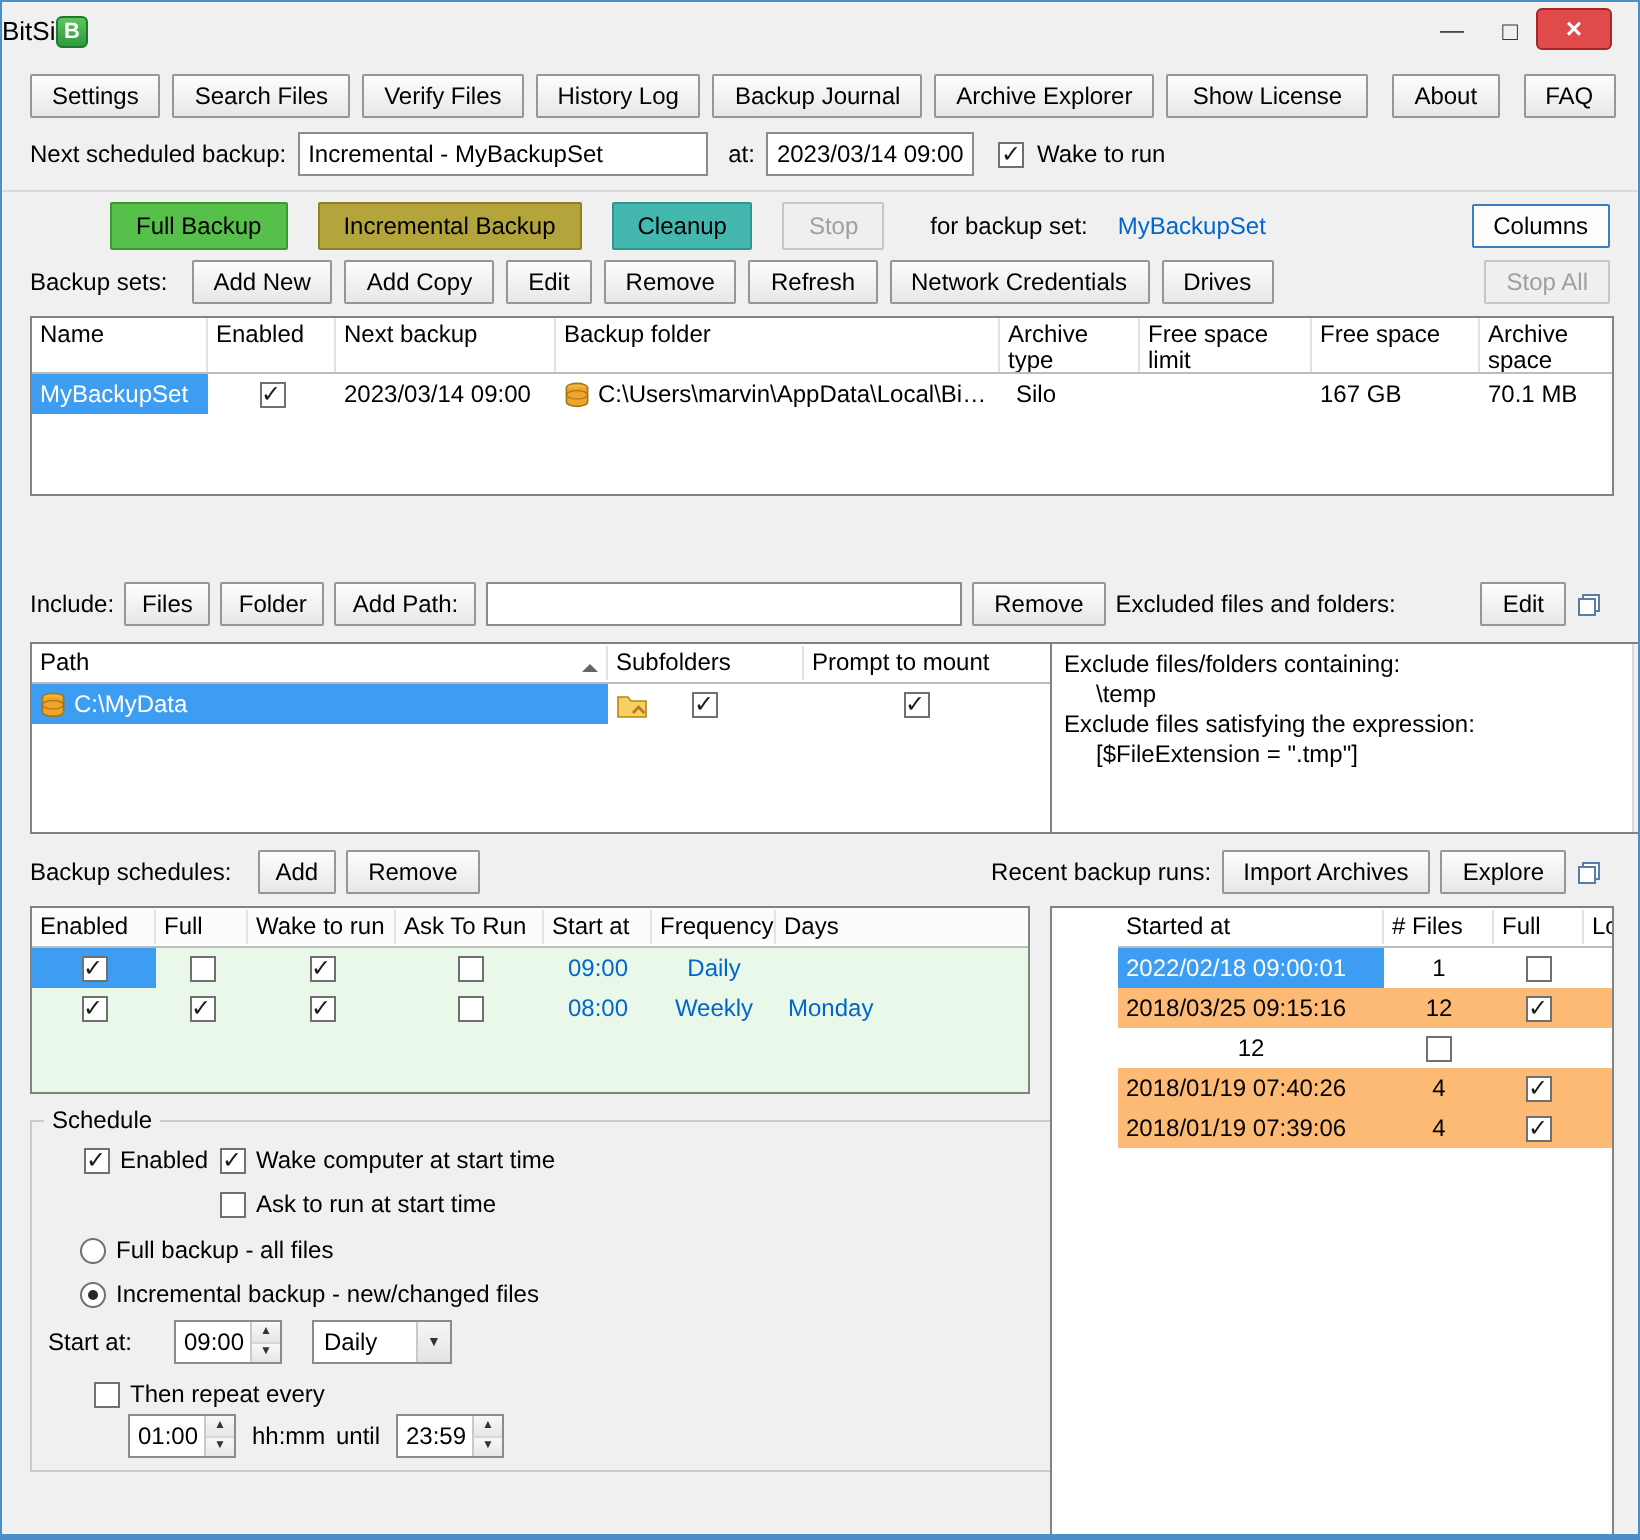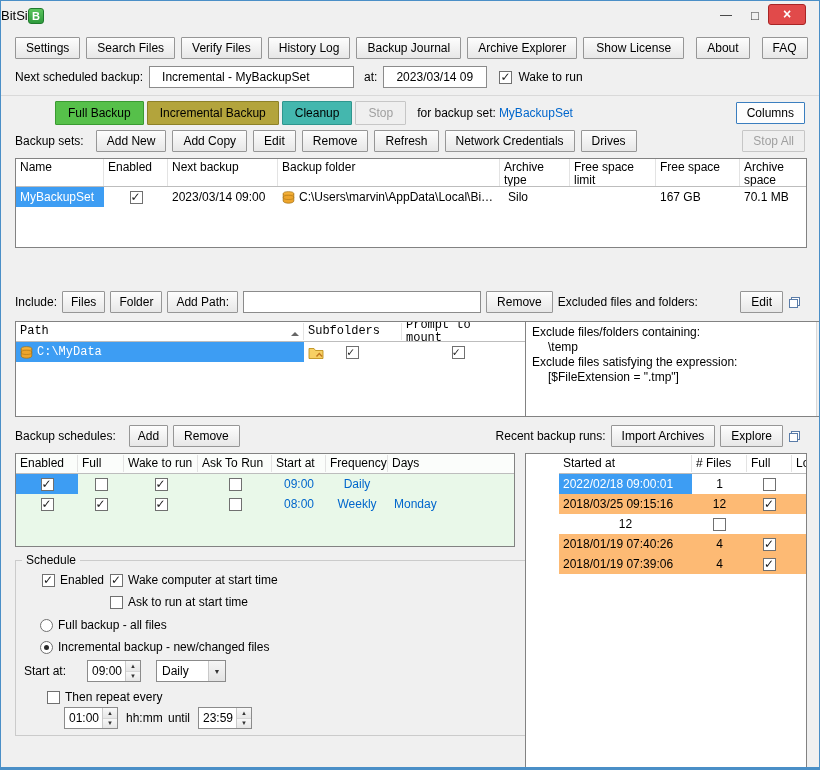--- a/index.html
+++ b/index.html
@@ -17,41 +17,41 @@
   .wbtn { position:absolute; top:7px; width:18px; text-align:center; color:#333; font-size:12px; cursor:default; }
   .wbtn.min { right:84px; }
   .wbtn.max { right:55px; font-size:13px; }
   .wbtn.close { top:3px; right:13px; width:38px; height:21px; background:#e14a4a; border:1px solid #a82525;
                 border-radius:3px; color:#fff; line-height:19px; font-size:14px; font-weight:bold; }
 
   
   .row { position:absolute; left:14px; right:14px; display:flex; align-items:center; gap:6px; }
   .toolbar   { top:36px;  height:22px; }
   .schedrow  { top:65px;  height:22px; }
-  .actionrow { top:100px; height:24px; left:6px; gap:3px;padding-left:48px; }
+  .actionrow { top:100px; height:24px; left:6px; gap:15px;padding-left:48px; }
   .setsbar   { top:129px; height:22px; }
   .includerow{ top:290px; height:22px; gap:5px; }
   .schedbar  { top:424px; height:22px; gap:5px; }
   .spacer { margin-left:auto; }
   .rgroup { margin-left:auto; display:flex; align-items:center; gap:12px; }
   .rgroup5 { margin-left:auto; display:flex; align-items:center; gap:5px; }
   .divider { position:absolute; top:94px; left:0; right:0; border-top:1px solid #d9d9d9; }
 
   button { font:inherit; }
   .btn { height:22px; padding:0 10px; background:linear-gradient(#fdfdfd,#e7e7e7);
          border:1px solid #969696; border-radius:1px; cursor:default; white-space:nowrap; }
   .btn.big { height:24px; padding:0 12px; }
   .btn.green { background:#56c04a; border-color:#3a9a31; }
   .btn.olive { background:#b3a43c; border-color:#8d8128; }
   .btn.teal  { background:#44b7ae; border-color:#2f968e; }
   .btn.disabled { color:#9f9f9f; background:#efefef; border-color:#c6c6c6; }
   .btn.outline { background:#fdfdfd; border:1px solid #3a7ebf; }
   .lbl { white-space:nowrap; }
   .link { color:#0066cc; cursor:pointer; white-space:nowrap; }
-  .txt { height:22px; border:1px solid #8b8b8b; background:#fff; padding:0 12px; font:inherit; }
+  .txt { height:22px; border:1px solid #8b8b8b; background:#fff; padding:0 4px; font:inherit; }
   .t-blue { color:#0066cc; }
 
   
   .cb { display:inline-block; flex:none; width:13px; height:13px; background:#fff; border:1px solid #707070;
         position:relative; vertical-align:middle; }
   .cb.checked::after { content:"✓"; position:absolute; left:0px; top:-2px; font-size:12px; font-weight:bold; color:#1a1a1a; }
   .radio { display:inline-block; flex:none; width:13px; height:13px; border:1px solid #707070; border-radius:50%;
            background:#fff; position:relative; }
   .radio.selected::after { content:""; position:absolute; left:3px; top:3px; width:5px; height:5px;
                            border-radius:50%; background:#2b2b2b; }
@@ -61,21 +61,21 @@
   .thead { display:grid; border-bottom:1px solid #bdbdbd; background:#fff; }
   .th { padding:2px 4px; border-right:1px solid #e3e3e3; line-height:13px; overflow:hidden; display:flex; align-items:flex-start; }
   .th:last-child { border-right:none; }
   .trow { display:grid; height:20px; }
   .td { display:flex; align-items:center; padding:0 4px; overflow:hidden; white-space:nowrap; }
   .td.center { justify-content:center; }
   .sel-blue { background:#3d9df3; color:#fff; }
   .trow.green { background:#fdba74; }
   .sets-table { top:157px; left:14px; width:792px; height:90px; }
   .sets-table .thead { height:28px; }
-  .path-table { top:320px; left:14px; width:572px; height:96px;font-family:Liberation Mono, monospace; }
+  .path-table { top:320px; left:14px; width:572px; height:96px; }
   .path-table .thead, .sched-table .thead, .runs-table .thead { height:20px; align-items:center; }
   .path-table .th, .sched-table .th, .runs-table .th { align-items:center; }
   .sched-table { top:452px; left:14px; width:500px; height:94px; background:#e9f8e9; }
   .sched-table .thead { background:#fbfdfb; }
   .runs-table { top:452px; left:524px; width:282px; height:335px;padding-left:33px; }
   .sort-up { width:0; height:0; border-left:4px solid transparent; border-right:4px solid transparent;
              border-bottom:4px solid #666; margin-left:auto; margin-top:4px; }
   .ellip { overflow:hidden; text-overflow:ellipsis; white-space:nowrap; }
   .icon { display:inline-flex; flex:none; align-items:center; margin-right:4px; }
 

